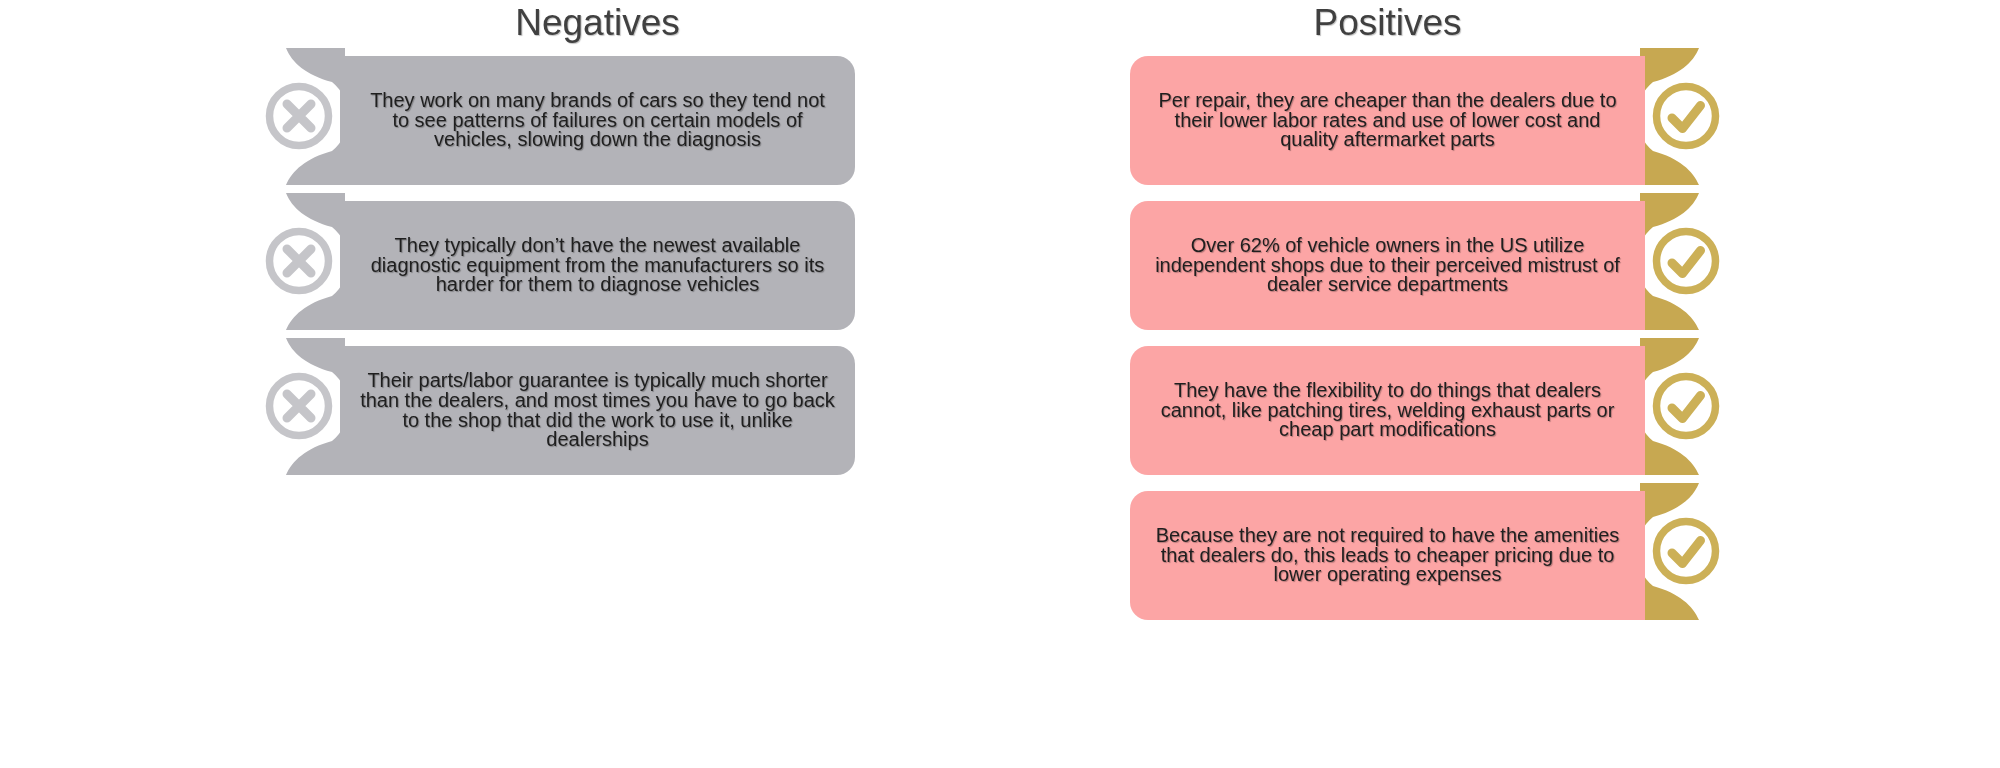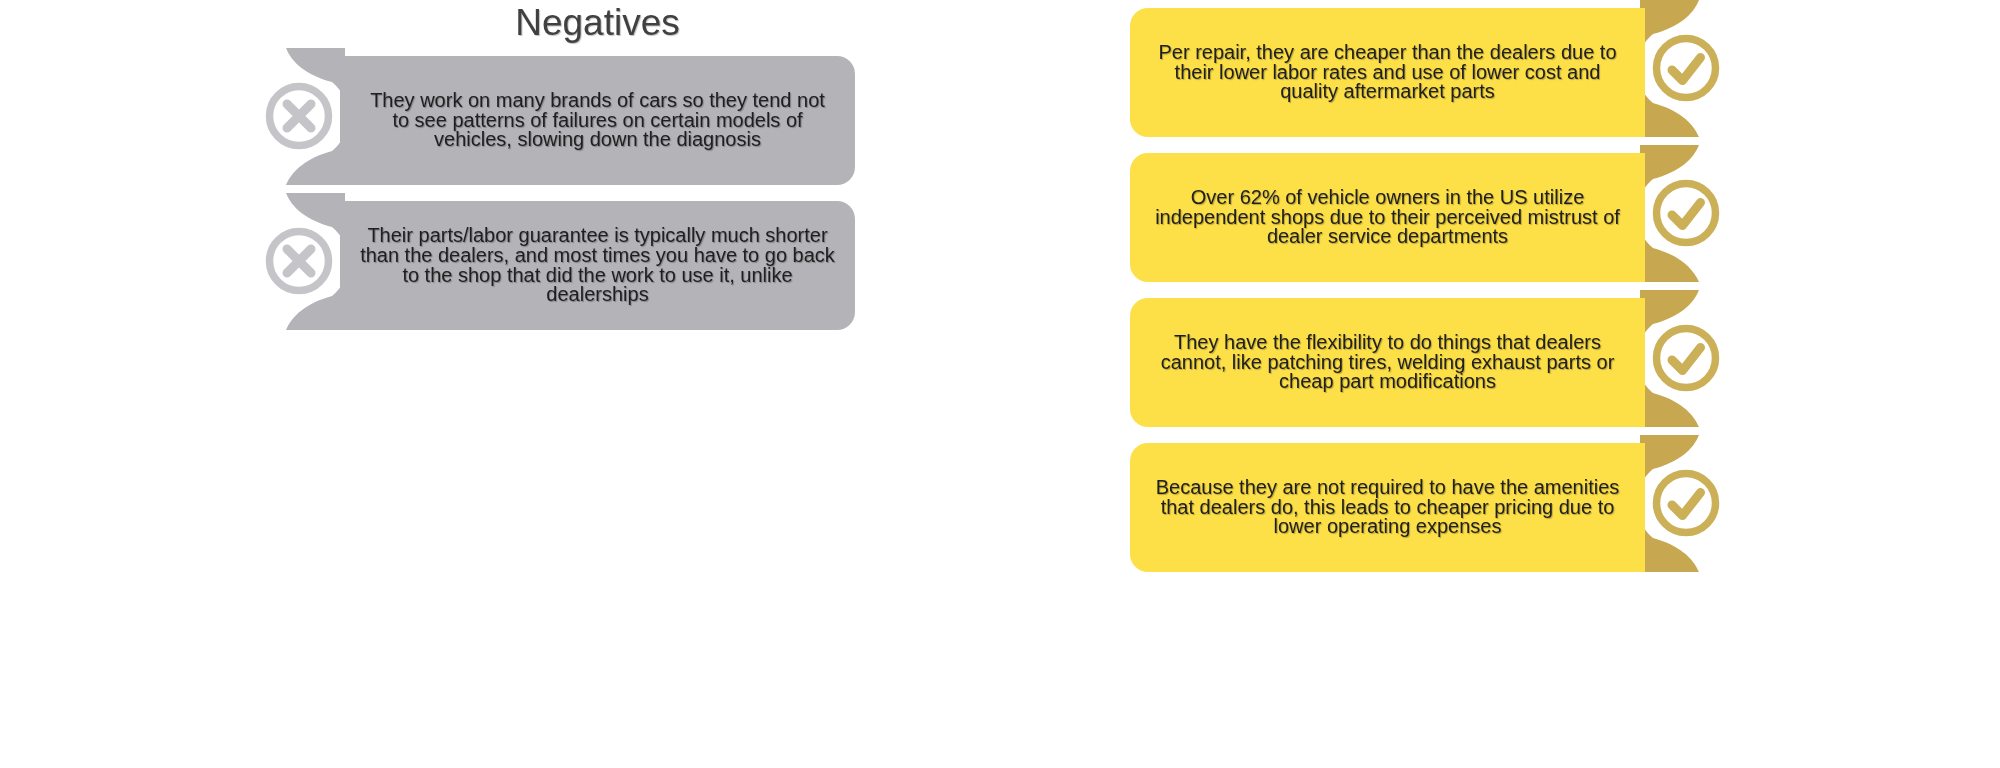--- a/index.html
+++ b/index.html
@@ -43,21 +43,21 @@
     text-align: center;
     padding: 15px 20px;
     box-sizing: border-box;
     font-size: 20px;
     line-height: 0.98;
     color: #1f1f1f;
     text-shadow: 1px 1px 1px rgba(0,0,0,0.28);
     margin-top: 8px;
   }
   .negative .box-body { background: #b3b3b8; border-radius: 0 18px 18px 0; }
-  .positive .box-body { background: #fde047; border-radius: 18px 0 0 18px; }
+  .positive .box-body { background: #fca5a5; border-radius: 18px 0 0 18px; }
   .deco {
     position: absolute;
     top: 0;
     width: 125px;
     height: 137px;
   }
   .negative .deco { left: -120px; }
   .positive .deco { right: -120px; transform: scaleX(-1); }
   .negative .deco path { fill: #b3b3b8; }
   .positive .deco path { fill: #c7a851; }
@@ -82,36 +82,47 @@
       <svg class="deco" viewBox="0 0 125 137" preserveAspectRatio="none">
           <path d="M125,0 L66,0 C72,15 86,27 112,34 A44.5,44.5 0 0 1 112,103 C86,110 72,123 66,137 L125,137 Z"></path>
         </svg>
       <svg class="badge" viewBox="0 0 68 68">
           <circle cx="34" cy="34" r="29.5" fill="#ffffff" stroke="#c5c5c9" stroke-width="7.5"></circle>
           <path d="M22,22 L46,46 M46,22 L22,46" stroke="#c5c5c9" stroke-width="9" stroke-linecap="round" fill="none"></path>
         </svg>
       <div class="box-body">They work on many brands of cars so they tend not to see patterns of failures on certain models of vehicles, slowing down the diagnosis</div>
     </article>
 
+    <article class="box negative">
+      <svg class="deco" viewBox="0 0 125 137" preserveAspectRatio="none">
+          <path d="M125,0 L66,0 C72,15 86,27 112,34 A44.5,44.5 0 0 1 112,103 C86,110 72,123 66,137 L125,137 Z"></path>
+        </svg>
+      <svg class="badge" viewBox="0 0 68 68">
+          <circle cx="34" cy="34" r="29.5" fill="#ffffff" stroke="#c5c5c9" stroke-width="7.5"></circle>
+          <path d="M22,22 L46,46 M46,22 L22,46" stroke="#c5c5c9" stroke-width="9" stroke-linecap="round" fill="none"></path>
+        </svg>
+      <div class="box-body">They typically don’t have the newest available diagnostic equipment from the manufacturers so its harder for them to diagnose vehicles</div>
+    </article>
 
 
 
     <article class="box negative">
       <svg class="deco" viewBox="0 0 125 137" preserveAspectRatio="none">
           <path d="M125,0 L66,0 C72,15 86,27 112,34 A44.5,44.5 0 0 1 112,103 C86,110 72,123 66,137 L125,137 Z"></path>
         </svg>
       <svg class="badge" viewBox="0 0 68 68">
           <circle cx="34" cy="34" r="29.5" fill="#ffffff" stroke="#c5c5c9" stroke-width="7.5"></circle>
           <path d="M22,22 L46,46 M46,22 L22,46" stroke="#c5c5c9" stroke-width="9" stroke-linecap="round" fill="none"></path>
         </svg>
       <div class="box-body">Their parts/labor guarantee is typically much shorter than the dealers, and most times you have to go back to the shop that did the work to use it, unlike dealerships</div>
     </article>
   </section>
 
   <section class="col col-positives">
+    <h1 class="col-title">Positives</h1>
 
     <article class="box positive">
       <svg class="deco" viewBox="0 0 125 137" preserveAspectRatio="none">
           <path d="M125,0 L66,0 C72,15 86,27 112,34 A44.5,44.5 0 0 1 112,103 C86,110 72,123 66,137 L125,137 Z"></path>
         </svg>
       <svg class="badge" viewBox="0 0 68 68">
           <circle cx="34" cy="34" r="29.5" fill="#ffffff" stroke="#ccb057" stroke-width="7.5"></circle>
           <path d="M20,36 L30.5,46.5 L48.5,23.5" stroke="#ccb057" stroke-width="9" fill="none" stroke-linecap="round" stroke-linejoin="round"></path>
         </svg>
       <div class="box-body">Per repair, they are cheaper than the dealers due to their lower labor rates and use of lower cost and quality aftermarket parts</div>

